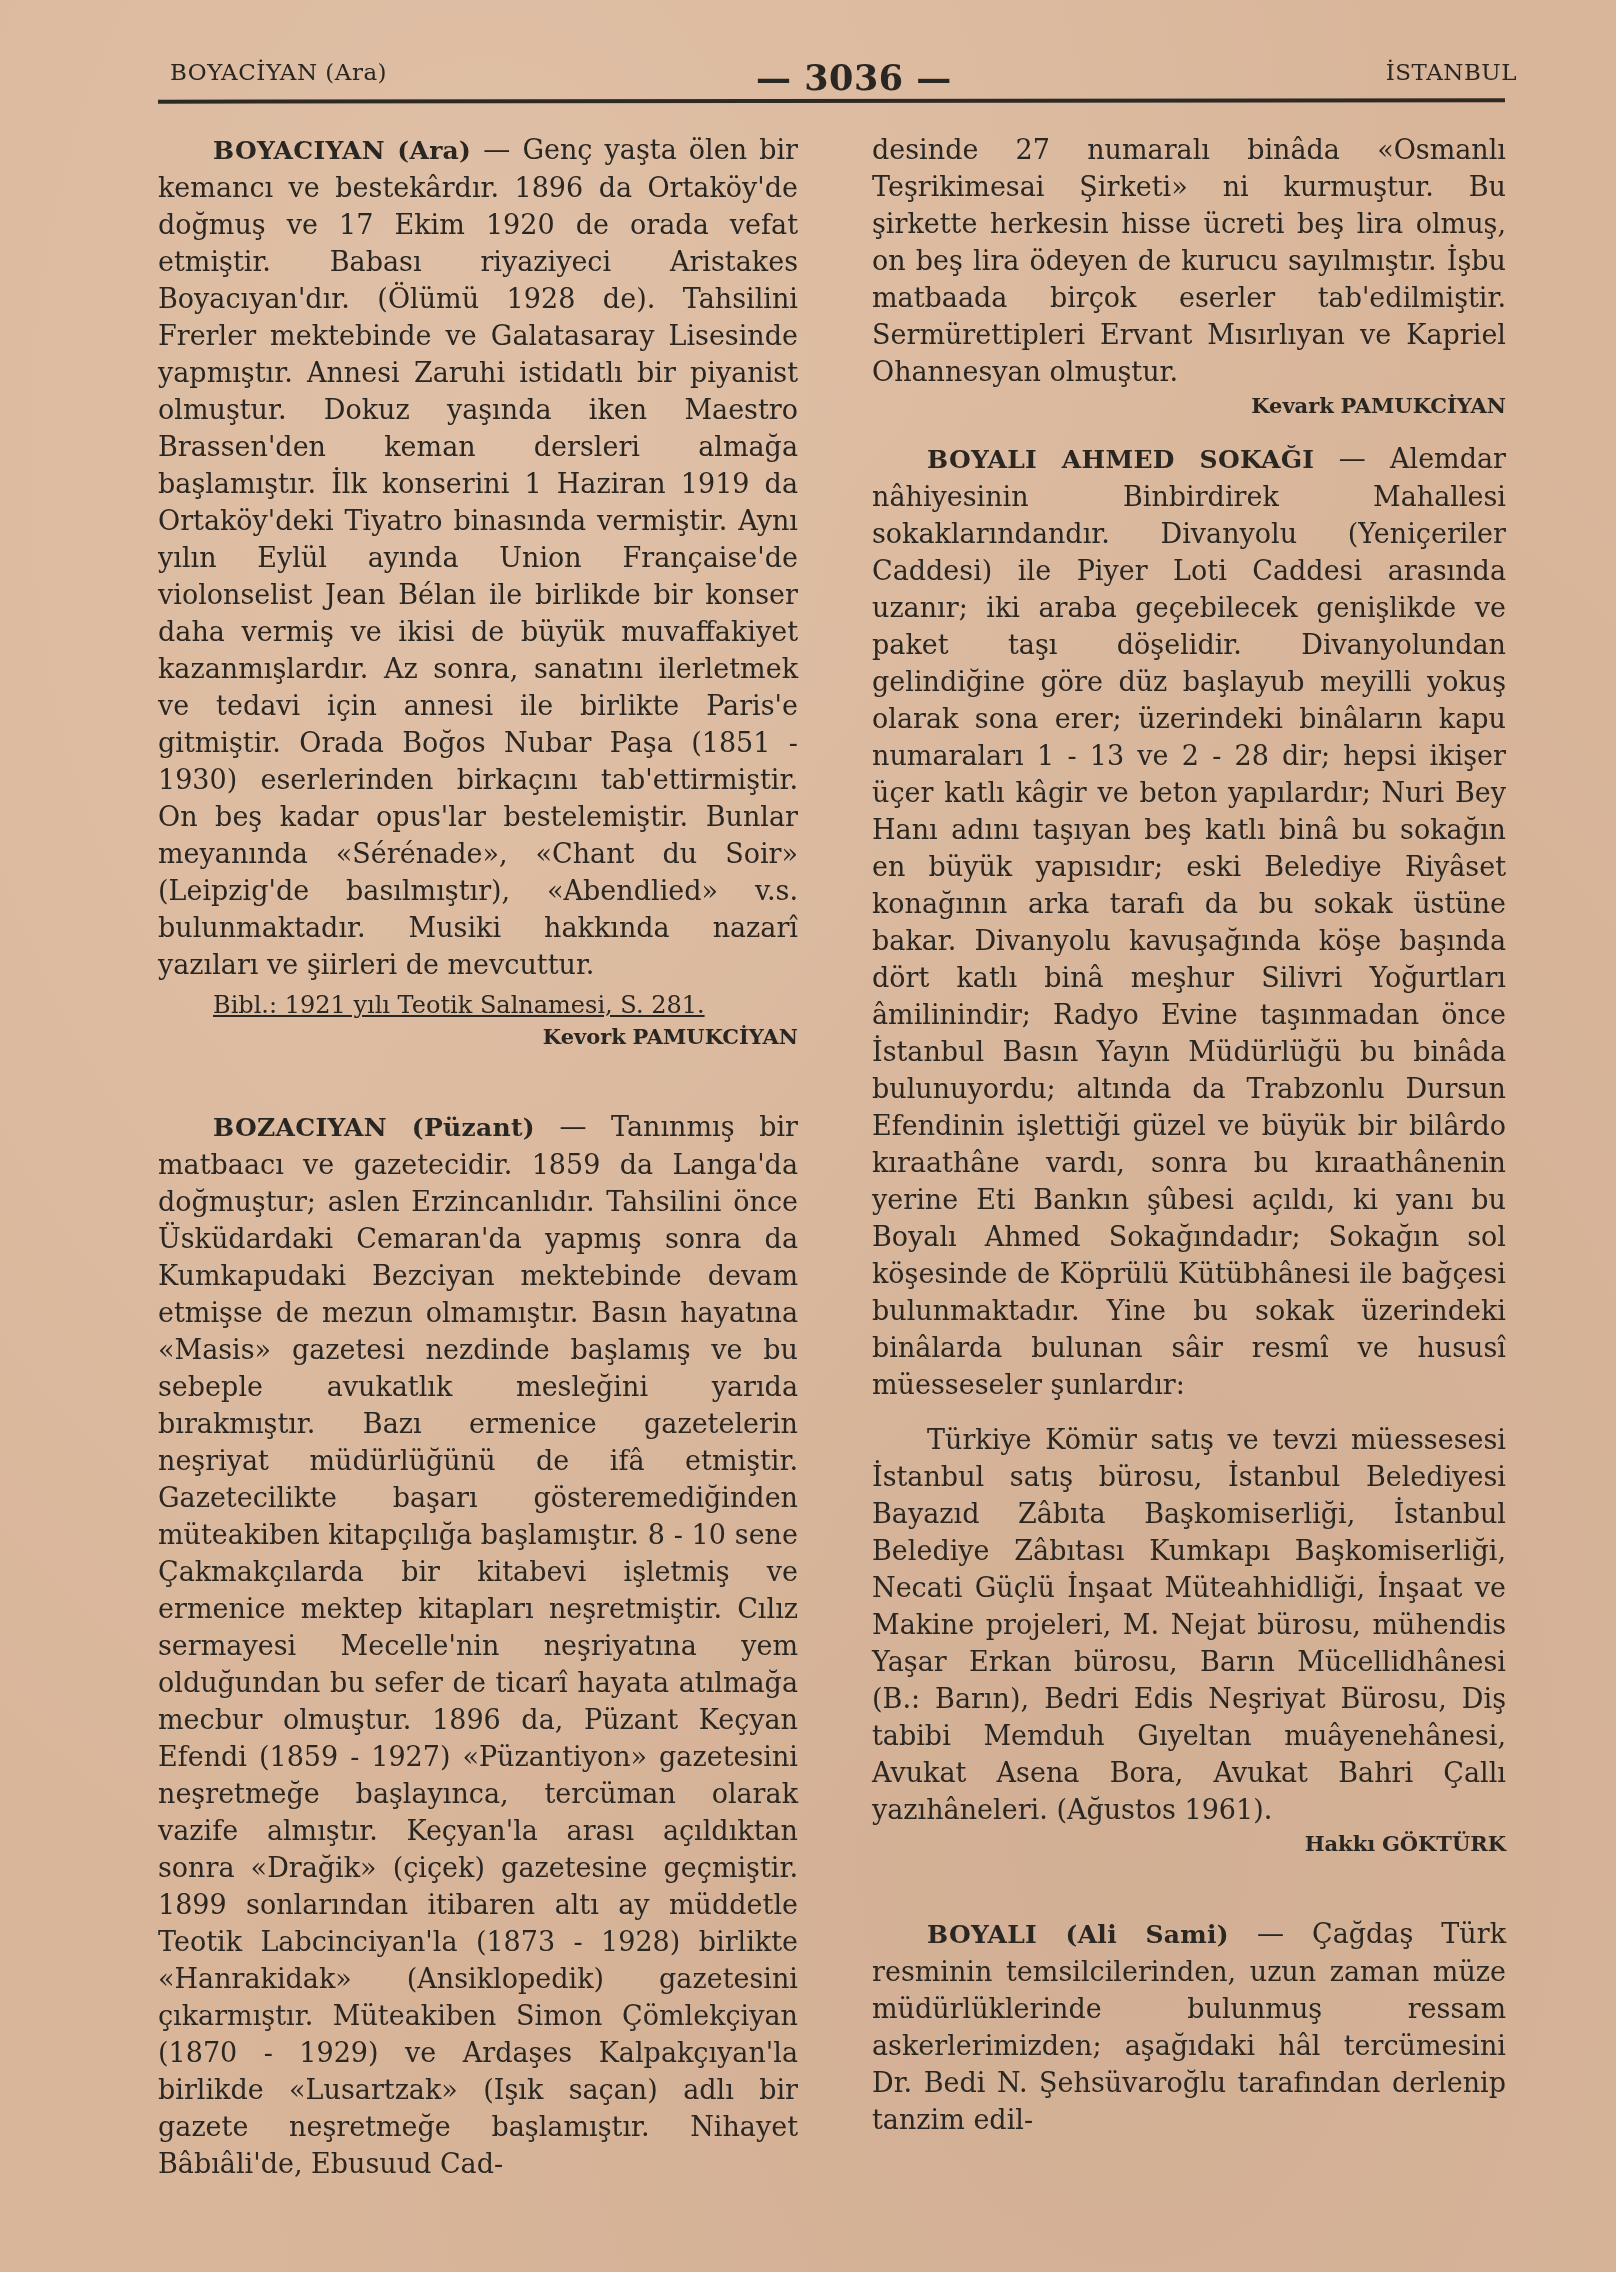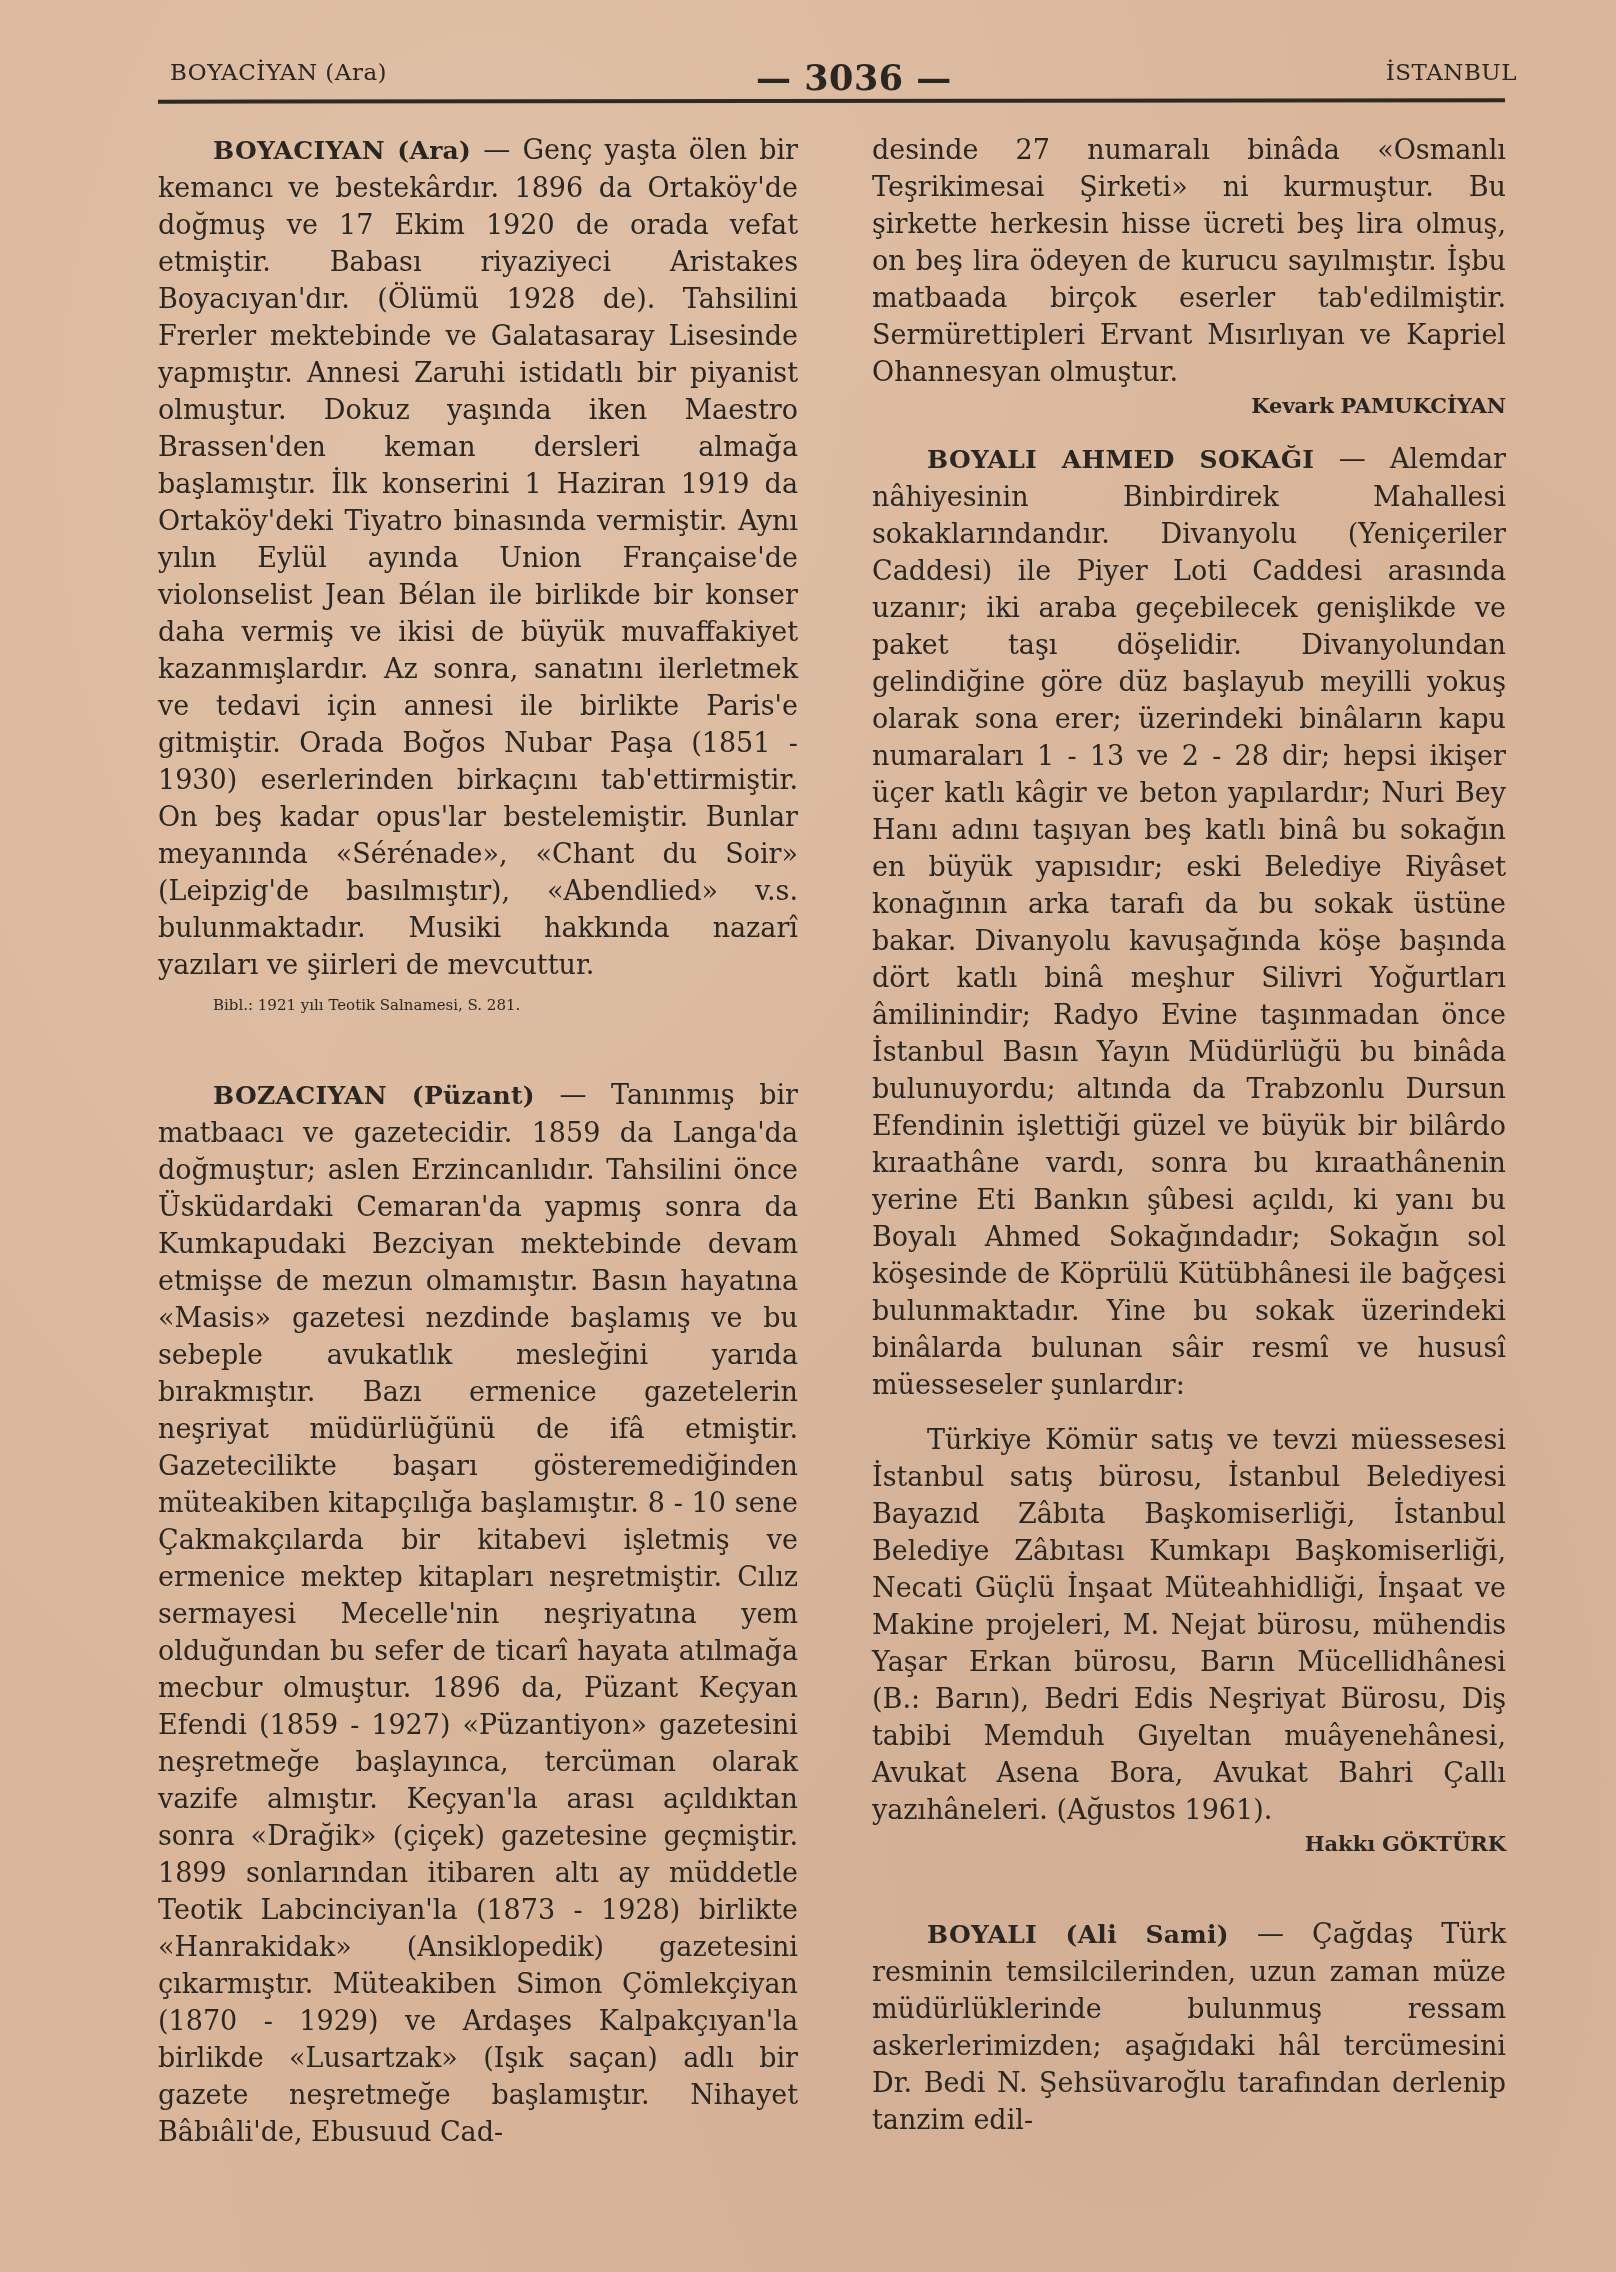--- a/index.html
+++ b/index.html
@@ -32,21 +32,21 @@
   .col {
     position: absolute; top: 131px;
     font-size: 27px; line-height: 37px;
     text-align: justify;
   }
   .col.left { left: 0; width: 640px; }
   .col.right { left: 714px; width: 634px; }
   .col p { margin: 0; }
   .entry-head { font-weight: bold; font-size: 25px; letter-spacing: 0.3px; }
   .indent { text-indent: 55px; }
-  .bibl { font-size: 15px; padding-left: 55px; margin-top: 6.3px !important; line-height: 32px; }
+  .bibl { font-size: 24px; padding-left: 55px; margin-top: 6.3px !important; line-height: 32px; text-decoration: underline; }
   .sig { text-align: right; font-size: 21px; line-height: 32px; }
   .sig b { font-weight: bold; }
   .sig .given { font-weight: bold; text-align: center; }
   .gap-sm { height: 18px; }
   .gap-md { height: 55px; }
 </style>
 </head>
 <body>
 
 <div class="page">
@@ -54,20 +54,21 @@
   <div class="header">
     <span class="left">BOYACİYAN (Ara)</span>
     <span class="center">— 3036 —</span>
     <span class="right">İSTANBUL</span>
   </div>
   <div class="rule"></div>
 
   <div class="col left">
     <p class="indent"><span class="entry-head">BOYACIYAN (Ara)</span><span> — Genç yaşta ölen bir kemancı ve bestekârdır. 1896 da Ortaköy'de doğmuş ve 17 Ekim 1920 de orada vefat etmiştir. Babası riyaziyeci Aristakes Boyacıyan'dır. (Ölümü 1928 de). Tahsilini Frerler mektebinde ve Galatasaray Lisesinde yapmıştır. Annesi Zaruhi istidatlı bir piyanist olmuştur. Dokuz yaşında iken Maestro Brassen'den keman dersleri almağa başlamıştır. İlk konserini 1 Haziran 1919 da Ortaköy'deki Tiyatro binasında vermiştir. Aynı yılın Eylül ayında Union Française'de violonselist Jean Bélan ile birlikde bir konser daha vermiş ve ikisi de büyük muvaffakiyet kazanmışlardır. Az sonra, sanatını ilerletmek ve tedavi için annesi ile birlikte Paris'e gitmiştir. Orada Boğos Nubar Paşa (1851 - 1930) eserlerinden birkaçını tab'ettirmiştir. On beş kadar opus'lar bestelemiştir. Bunlar meyanında «Sérénade», «Chant du Soir» (Leipzig'de basılmıştır), «Abendlied» v.s. bulunmaktadır. Musiki hakkında nazarî yazıları ve şiirleri de mevcuttur.</span></p>
     <p class="bibl">Bibl.: 1921 yılı Teotik Salnamesi, S. 281.</p>
+    <p class="sig"><span class="given">Kevork</span> <b>PAMUKCİYAN</b></p>
 
     <div class="gap-md"></div>
 
     <p class="indent"><span class="entry-head">BOZACIYAN (Püzant)</span><span> — Tanınmış bir matbaacı ve gazetecidir. 1859 da Langa'da doğmuştur; aslen Erzincanlıdır. Tahsilini önce Üsküdardaki Cemaran'da yapmış sonra da Kumkapudaki Bezciyan mektebinde devam etmişse de mezun olmamıştır. Basın hayatına «Masis» gazetesi nezdinde başlamış ve bu sebeple avukatlık mesleğini yarıda bırakmıştır. Bazı ermenice gazetelerin neşriyat müdürlüğünü de ifâ etmiştir. Gazetecilikte başarı gösteremediğinden müteakiben kitapçılığa başlamıştır. 8 - 10 sene Çakmakçılarda bir kitabevi işletmiş ve ermenice mektep kitapları neşretmiştir. Cılız sermayesi Mecelle'nin neşriyatına yem olduğundan bu sefer de ticarî hayata atılmağa mecbur olmuştur. 1896 da, Püzant Keçyan Efendi (1859 - 1927) «Püzantiyon» gazetesini neşretmeğe başlayınca, tercüman olarak vazife almıştır. Keçyan'la arası açıldıktan sonra «Drağik» (çiçek) gazetesine geçmiştir. 1899 sonlarından itibaren altı ay müddetle Teotik Labcinciyan'la (1873 - 1928) birlikte «Hanrakidak» (Ansiklopedik) gazetesini çıkarmıştır. Müteakiben Simon Çömlekçiyan (1870 - 1929) ve Ardaşes Kalpakçıyan'la birlikde «Lusartzak» (Işık saçan) adlı bir gazete neşretmeğe başlamıştır. Nihayet Bâbıâli'de, Ebusuud Cad-</span></p>
   </div>
 
   <div class="col right">
     <p>desinde 27 numaralı binâda «Osmanlı Teşrikimesai Şirketi» ni kurmuştur. Bu şirkette herkesin hisse ücreti beş lira olmuş, on beş lira ödeyen de kurucu sayılmıştır. İşbu matbaada birçok eserler tab'edilmiştir. Sermürettipleri Ervant Mısırlıyan ve Kapriel Ohannesyan olmuştur.</p>
     <p class="sig"><span class="given">Kevark</span> <b>PAMUKCİYAN</b></p>
 

